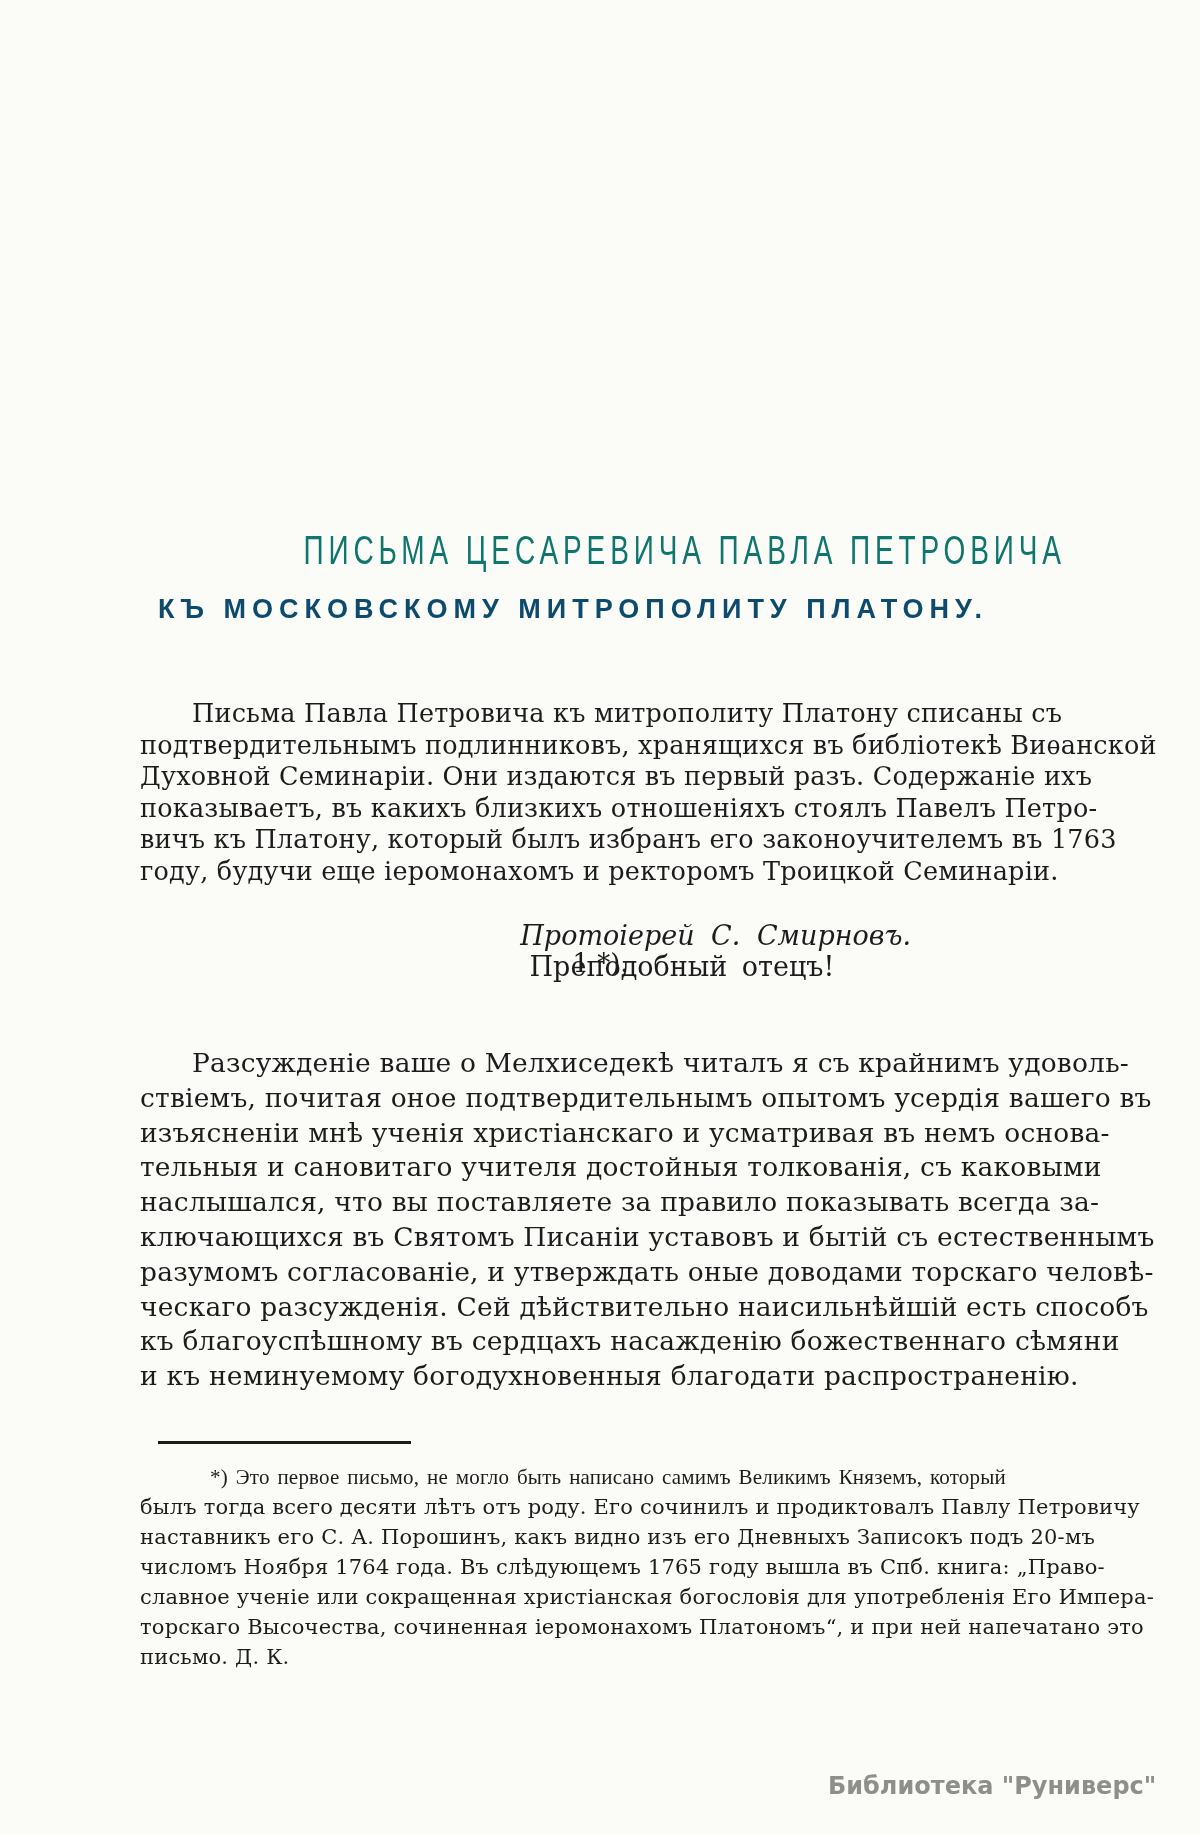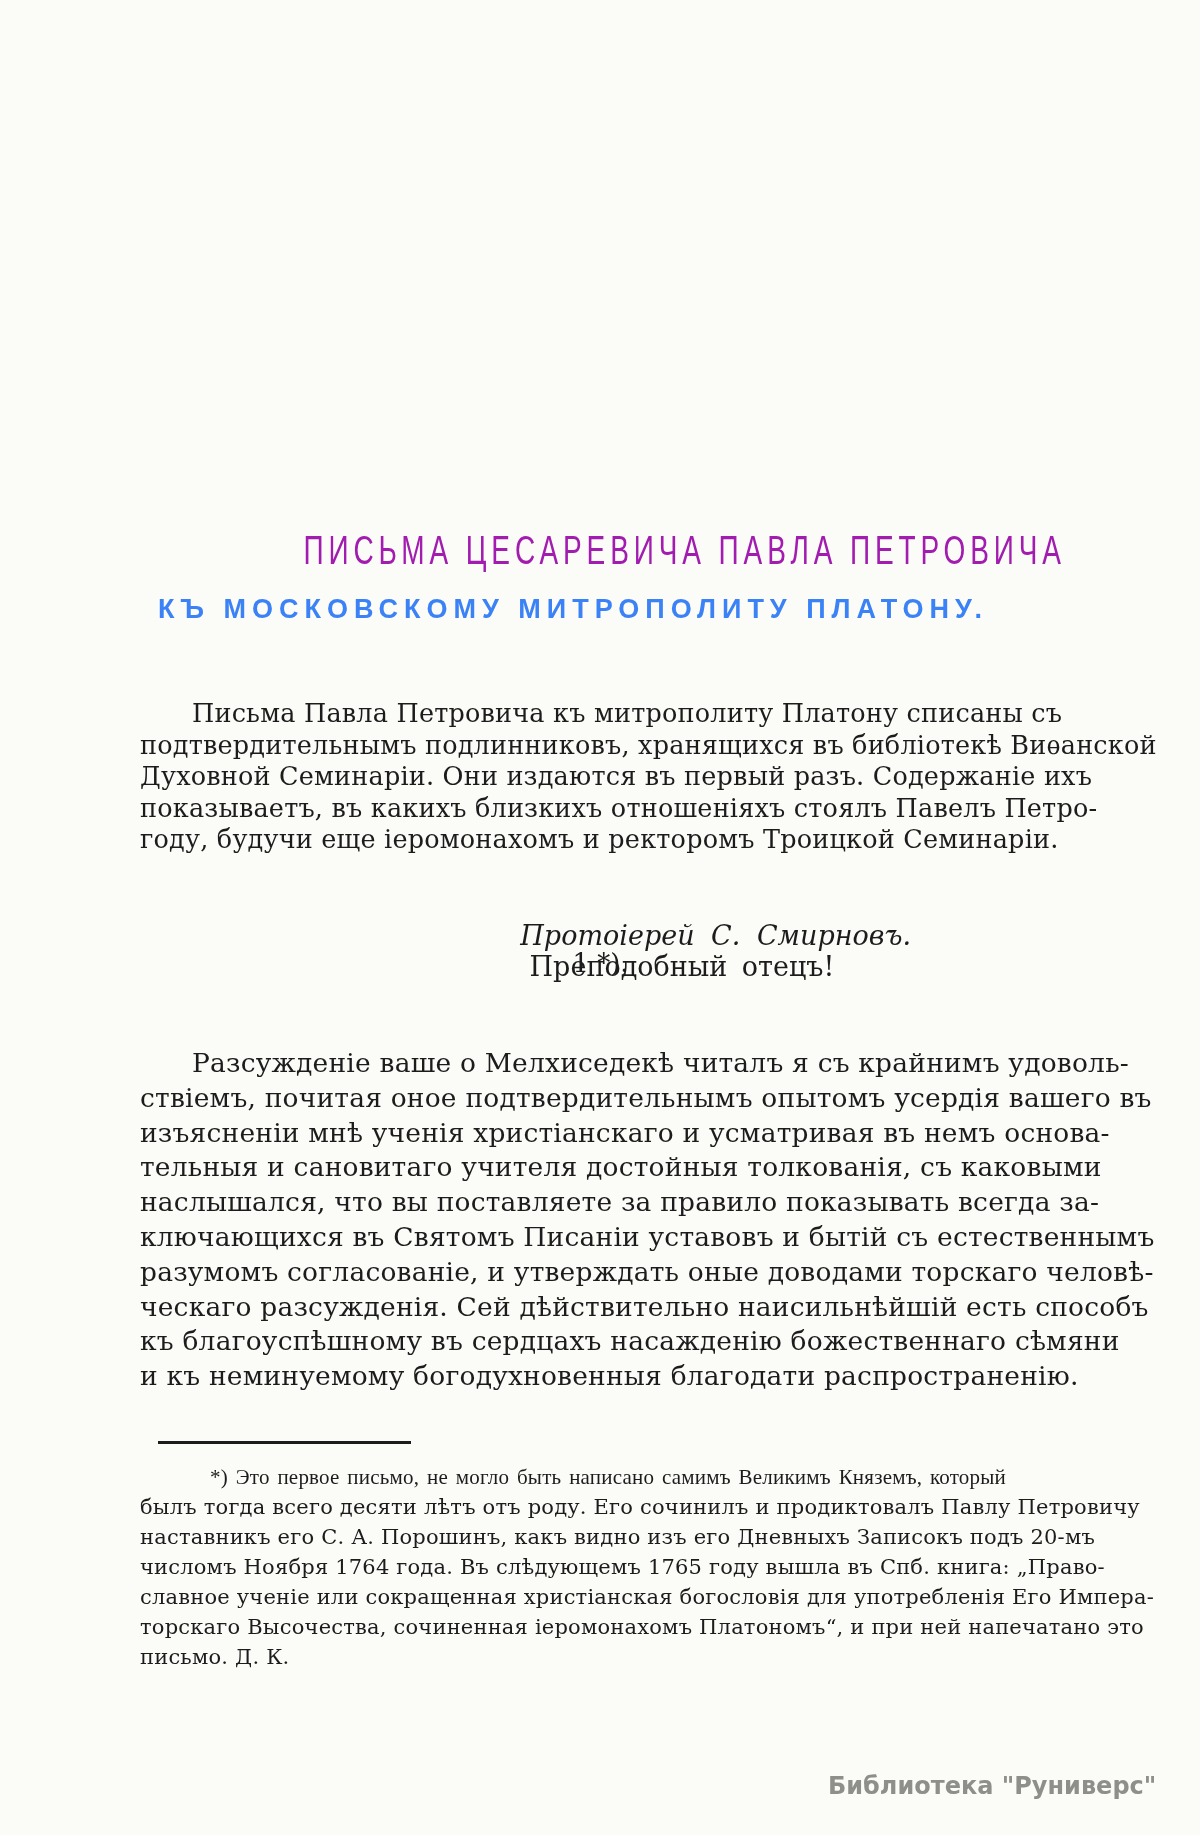--- a/index.html
+++ b/index.html
@@ -24,38 +24,38 @@
   }
   
   .title1 {
     top: 528px;
     text-align: center;
     font-family: "Liberation Sans", sans-serif;
     font-weight: 400;
     font-size: 40px;
     white-space: nowrap;
     margin: 0;
-    color: #a21caf;
+    color: #0f766e;
   }
   .title1 .condensed {
     display: inline-block;
     transform: scaleX(0.70);
     transform-origin: 50% 50%;
     letter-spacing: 7px;
   }
   .title2 {
     top: 594px;
     text-align: center;
     font-family: "Liberation Sans", sans-serif;
     font-weight: 700;
     font-size: 27px;
     letter-spacing: 6px;
     white-space: nowrap;
     margin: 0;
-    color: #3b82f6;
+    color: #0c4a6e;
   }
   
   .line {
     text-align: justify;
     text-align-last: justify;
     white-space: nowrap;
   }
   .line.last {
     text-align-last: left;
   }
@@ -138,20 +138,21 @@
     <span class="condensed">ПИСЬМА ЦЕСАРЕВИЧА ПАВЛА ПЕТРОВИЧА</span>
   </h1>
 
   <h2 class="col title2">КЪ МОСКОВСКОМУ МИТРОПОЛИТУ ПЛАТОНУ.</h2>
 
   <div class="col intro">
       <div class="line intro-line first">Письма Павла Петровича къ митрополиту Платону списаны съ</div>
       <div class="line intro-line">подтвердительнымъ подлинниковъ, хранящихся въ библіотекѣ Виѳанской</div>
       <div class="line intro-line">Духовной Семинаріи. Они издаются въ первый разъ. Содержаніе ихъ</div>
       <div class="line intro-line">показываетъ, въ какихъ близкихъ отношеніяхъ стоялъ Павелъ Петро-</div>
+      <div class="line intro-line">вичъ къ Платону, который былъ избранъ его законоучителемъ въ 1763</div>
       <div class="line intro-line last">году, будучи еще іеромонахомъ и ректоромъ Троицкой Семинаріи.</div>
     </div>
 
   <div class="col signature">Протоіерей С. Смирновъ.</div>
 
   <div class="col section-number">1 *).</div>
 
   <div class="col salutation">Преподобный отецъ!</div>
 
   <div class="col body-text">

